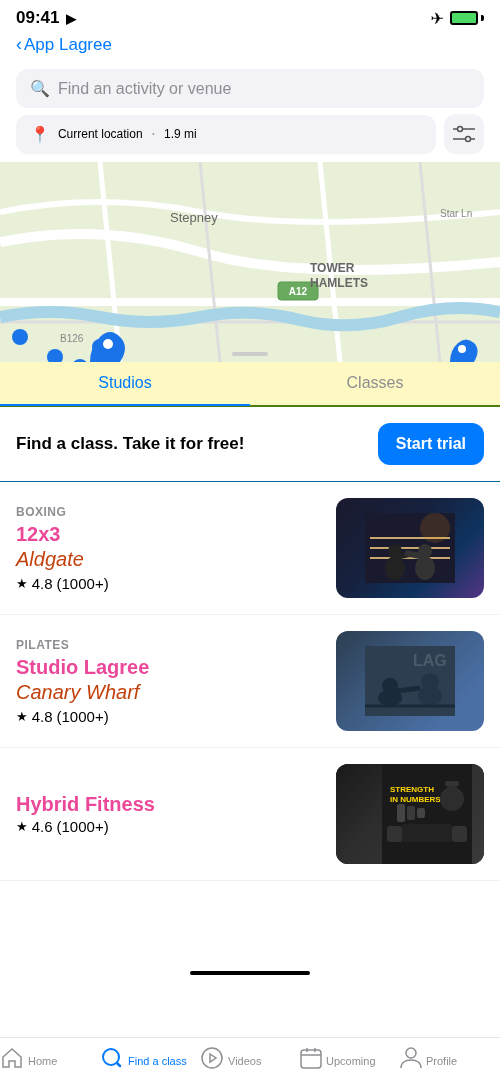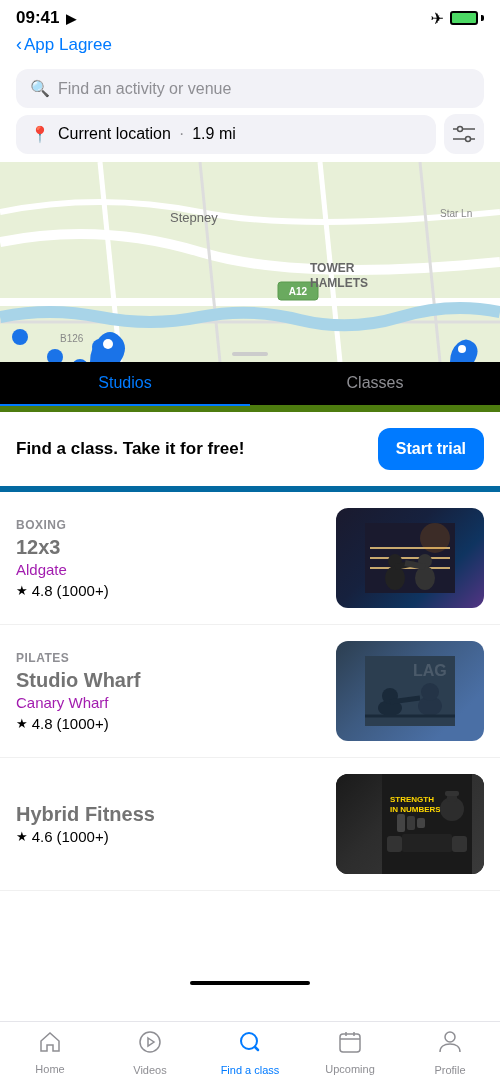--- a/index.html
+++ b/index.html
@@ -93,21 +93,21 @@
     .location-input-wrap {
       display: flex;
       align-items: center;
       flex: 1;
       background: #f2f2f7;
       border-radius: 12px;
       padding: 10px 14px;
       gap: 8px;
     }
     .location-icon { font-size: 16px; color: #555; }
-    .location-text { font-size: 16px; color: #000; }
+    .location-text { font-size: 12px; color: #000; }
     .location-dot { color: #8e8e93; }
     .filter-btn {
       width: 40px;
       height: 40px;
       border-radius: 12px;
       background: #f2f2f7;
       display: flex;
       align-items: center;
       justify-content: center;
       font-size: 18px;
@@ -135,22 +135,22 @@
       transform: translateX(-50%);
       width: 36px;
       height: 4px;
       background: #ccc;
       border-radius: 2px;
     }
 
     
     .tabs-container {
       display: flex;
-      border-bottom: 7px solid #4d7c0f;
-      background: #000000;
+      border-bottom: 2px solid #4d7c0f;
+      background: #fef9c3;
     }
     .tab {
       flex: 1;
       text-align: center;
       padding: 12px 0;
       font-size: 16px;
       cursor: pointer;
       color: #8e8e93;
     }
     .tab.active {
@@ -160,21 +160,21 @@
       font-weight: 500;
     }
 
     
     .trial-banner {
       display: flex;
       justify-content: space-between;
       align-items: center;
       padding: 16px 16px;
       background: #fff;
-      border-bottom: 6px solid #0369a1;
+      border-bottom: 1px solid #0369a1;
     }
     .trial-text {
       font-size: 17px;
       font-weight: 600;
       color: #000;
     }
     .trial-btn {
       background: #007AFF;
       color: #fff;
       border: none;
@@ -199,27 +199,28 @@
       font-size: 12px;
       font-weight: 600;
       color: #8e8e93;
       letter-spacing: 0.5px;
       text-transform: uppercase;
       margin-bottom: 4px;
     }
     .studio-name {
       font-size: 20px;
       font-weight: 700;
-      color: #737373;
+      color: #ec4899;
       margin-bottom: 2px;
     }
     .studio-location {
-      font-size: 15px;
-      color: #a21caf;
+      font-size: 20px;
+      color: #c2410c;
       margin-bottom: 4px;
+      font-style: italic;
     }
     .studio-rating {
       display: flex;
       align-items: center;
       gap: 4px;
       font-size: 15px;
       color: #000;
     }
     .star { color: #000; font-size: 13px; }
     .studio-image {
@@ -269,21 +270,21 @@
       background: #fff;
       border-top: 1px solid #e5e5ea;
       display: flex;
       justify-content: space-around;
       align-items: center;
       padding: 8px 0 4px;
       z-index: 100;
     }
     .nav-item {
       display: flex;
-      flex-direction: column;
+      flex-direction: row;
       align-items: center;
       gap: 4px;
       cursor: pointer;
       flex: 1;
     }
     .nav-icon { font-size: 24px; color: #8e8e93; }
     .nav-icon.active { color: #007AFF; }
     .nav-label { font-size: 11px; color: #8e8e93; }
     .nav-label.active { color: #007AFF; }
 
@@ -458,21 +459,21 @@
 
             <circle cx="70" cy="15" r="15" fill="rgba(255,150,0,0.15)"></circle>
           </svg>
         </div>
       </div>
     </div>
 
     <div class="studio-card">
       <div class="studio-info">
         <div class="studio-category">PILATES</div>
-        <div class="studio-name">Studio Wharf</div>
+        <div class="studio-name">Studio Lagree</div>
         <div class="studio-location">Canary Wharf</div>
         <div class="studio-rating">
           <span class="star">★</span>
           <span>4.8</span>
           <span>(1000+)</span>
         </div>
       </div>
       <div class="studio-image">
         <div class="img-pilates">
           <svg width="90" height="70" viewBox="0 0 90 70">
@@ -531,36 +532,36 @@
 <div class="bottom-nav">
   <div class="nav-item">
     <span class="nav-icon">
       <svg width="24" height="22" viewBox="0 0 24 22" fill="none">
         <path d="M3 10L12 2L21 10V20H15V14H9V20H3V10Z" stroke="#8e8e93" stroke-width="1.5" fill="none"></path>
       </svg>
     </span>
     <span class="nav-label">Home</span>
   </div>
   <div class="nav-item">
+    <span class="nav-icon active">
+      <svg width="24" height="24" viewBox="0 0 24 24" fill="none">
+        <circle cx="11" cy="11" r="8" stroke="#007AFF" stroke-width="2"></circle>
+        <path d="M20 20L17 17" stroke="#007AFF" stroke-width="2.5" stroke-linecap="round"></path>
+      </svg>
+    </span>
+    <span class="nav-label active">Find a class</span>
+  </div>
+  <div class="nav-item">
     <span class="nav-icon">
       <svg width="24" height="24" viewBox="0 0 24 24" fill="none">
         <circle cx="12" cy="12" r="10" stroke="#8e8e93" stroke-width="1.5"></circle>
         <path d="M10 8L16 12L10 16V8Z" stroke="#8e8e93" stroke-width="1.5" fill="none"></path>
       </svg>
     </span>
     <span class="nav-label">Videos</span>
-  </div>
-  <div class="nav-item">
-    <span class="nav-icon active">
-      <svg width="24" height="24" viewBox="0 0 24 24" fill="none">
-        <circle cx="11" cy="11" r="8" stroke="#007AFF" stroke-width="2"></circle>
-        <path d="M20 20L17 17" stroke="#007AFF" stroke-width="2.5" stroke-linecap="round"></path>
-      </svg>
-    </span>
-    <span class="nav-label active">Find a class</span>
   </div>
   <div class="nav-item">
     <span class="nav-icon">
       <svg width="22" height="22" viewBox="0 0 22 22" fill="none">
         <rect x="1" y="3" width="20" height="18" rx="3" stroke="#8e8e93" stroke-width="1.5"></rect>
         <line x1="1" y1="8" x2="21" y2="8" stroke="#8e8e93" stroke-width="1.5"></line>
         <line x1="7" y1="1" x2="7" y2="5" stroke="#8e8e93" stroke-width="1.5"></line>
         <line x1="15" y1="1" x2="15" y2="5" stroke="#8e8e93" stroke-width="1.5"></line>
       </svg>
     </span>

